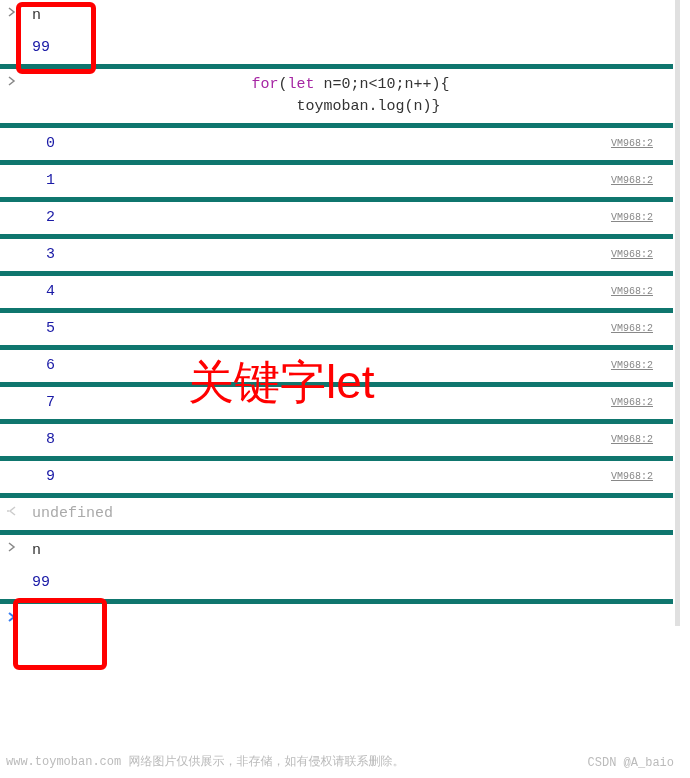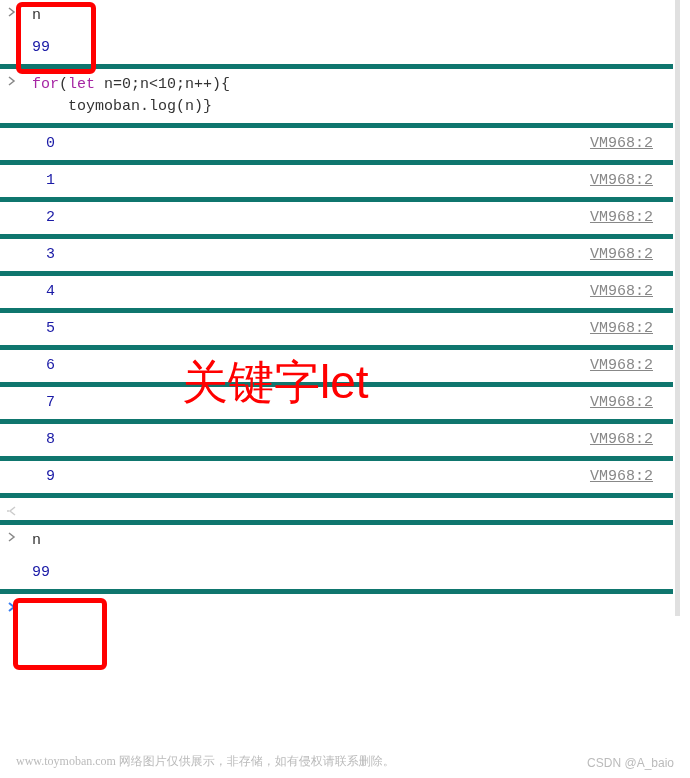--- a/index.html
+++ b/index.html
@@ -39,56 +39,56 @@
       padding: 2px 4px 2px 8px;
       line-height: 22px;
       font-size: 15px;
       color: #333;
     }
     .source {
       padding-right: 20px;
       text-align: right;
       color: #888;
       text-decoration: underline;
-      font-size: 15px;
+      font-size: 10px;
       line-height: 22px;
       padding-top: 2px;
     }
     .num { color: #1a1aa6; }
     .kw { color: #a626a4; }
     .undef { color: #aaa; }
-    .code-line { white-space: pre; color: #333; }
+    .code-line { white-space: pre; color: #333; text-align: center; }
     .redbox {
       position: absolute;
       border: 5px solid #ff0000;
       border-radius: 6px;
       pointer-events: none;
     }
     .annotation {
       position: absolute;
       color: #ff0000;
       font-size: 46px;
       font-family: "Microsoft YaHei", sans-serif;
       pointer-events: none;
     }
     .watermark1 {
       position: absolute;
       bottom: 8px;
-      left: 16px;
+      left: 6px;
       color: #bbb;
       font-size: 12px;
-      font-family: Liberation Serif, serif;
+      font-family: Liberation Mono, monospace;
     }
     .watermark2 {
       position: absolute;
       bottom: 8px;
       right: 16px;
       color: #bbb;
       font-size: 12px;
-      font-family: Liberation Sans, sans-serif;
+      font-family: Liberation Mono, monospace;
       margin-left: 24px;
     }
     .empty-prompt {
       display: flex;
       padding: 4px 0;
     }
     .prompt-blue { color: #367cf1; }
     .output-row .content { padding-left: 22px; }
     .noborder { border-bottom: none; }
   </style>
@@ -176,20 +176,21 @@
       </div>
     </div>
 
   <div class="row">
     <div class="gutter">
       <svg width="12" height="12" viewBox="0 0 12 12">
         <path d="M9 2 L4 6 L9 10" fill="none" stroke="#ccc" stroke-width="1.5"></path>
         <circle cx="2" cy="6" r="1" fill="#ccc"></circle>
       </svg>
     </div>
+    <div class="content undef">undefined</div>
   </div>
 
   <div class="row noborder">
     <div class="gutter">
       <svg width="10" height="10" viewBox="0 0 10 10">
           <path d="M2 1 L7 5 L2 9" fill="none" stroke="#888" stroke-width="1.5"></path>
         </svg>
     </div>
     <div class="content">n</div>
   </div>
@@ -205,16 +206,16 @@
           <path d="M2 1 L7 5 L2 9" fill="none" stroke="#367cf1" stroke-width="2"></path>
         </svg>
     </div>
   </div>
 
 </div>
 
 <div class="redbox" style="left:16px; top:2px; width:80px; height:72px;"></div>
 <div class="redbox" style="left:13px; top:598px; width:94px; height:72px;"></div>
 
-<div class="annotation" style="left:182px; top:352px;text-align:center;">关键字let</div>
+<div class="annotation" style="left:188px; top:352px;text-align:center;">关键字let</div>
 
 <div class="watermark1">www.toymoban.com 网络图片仅供展示，非存储，如有侵权请联系删除。</div>
 <div class="watermark2">CSDN @A_baio</div>
 
 </body></html>

